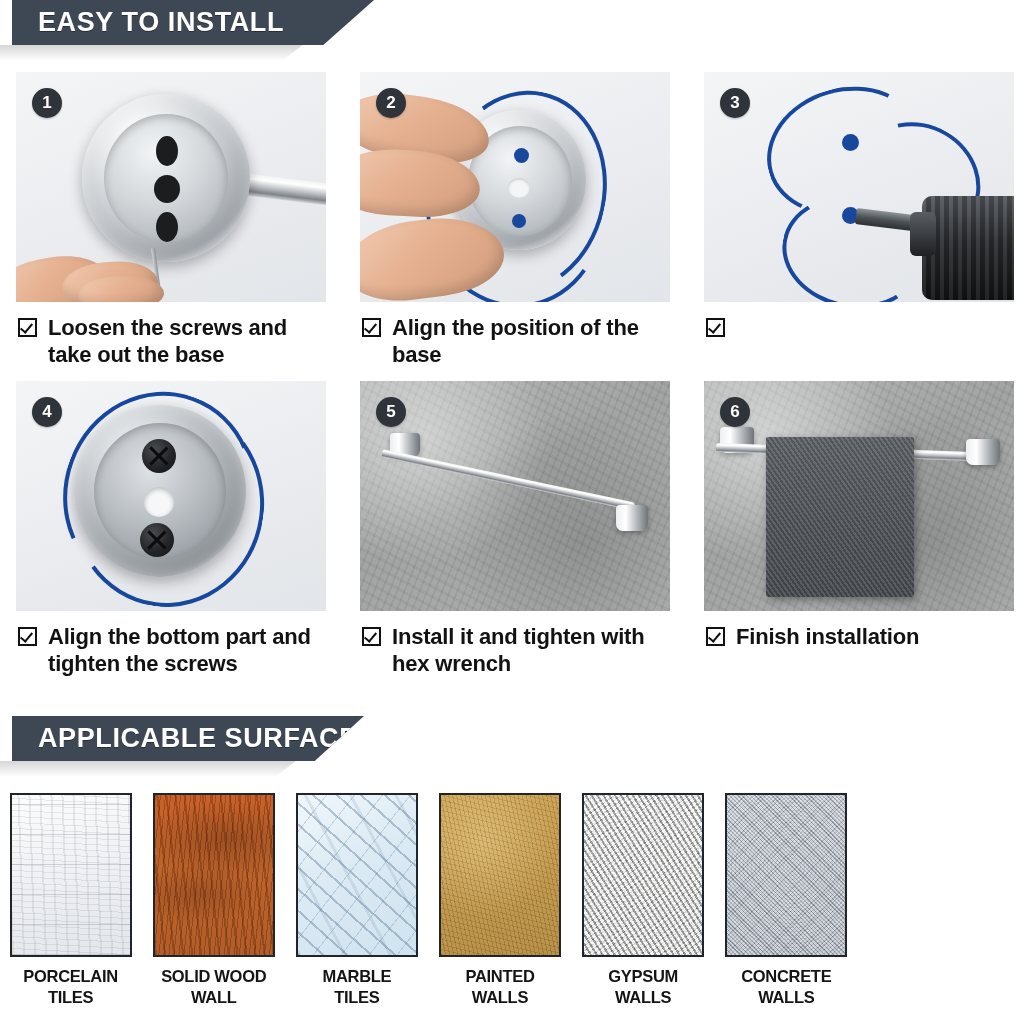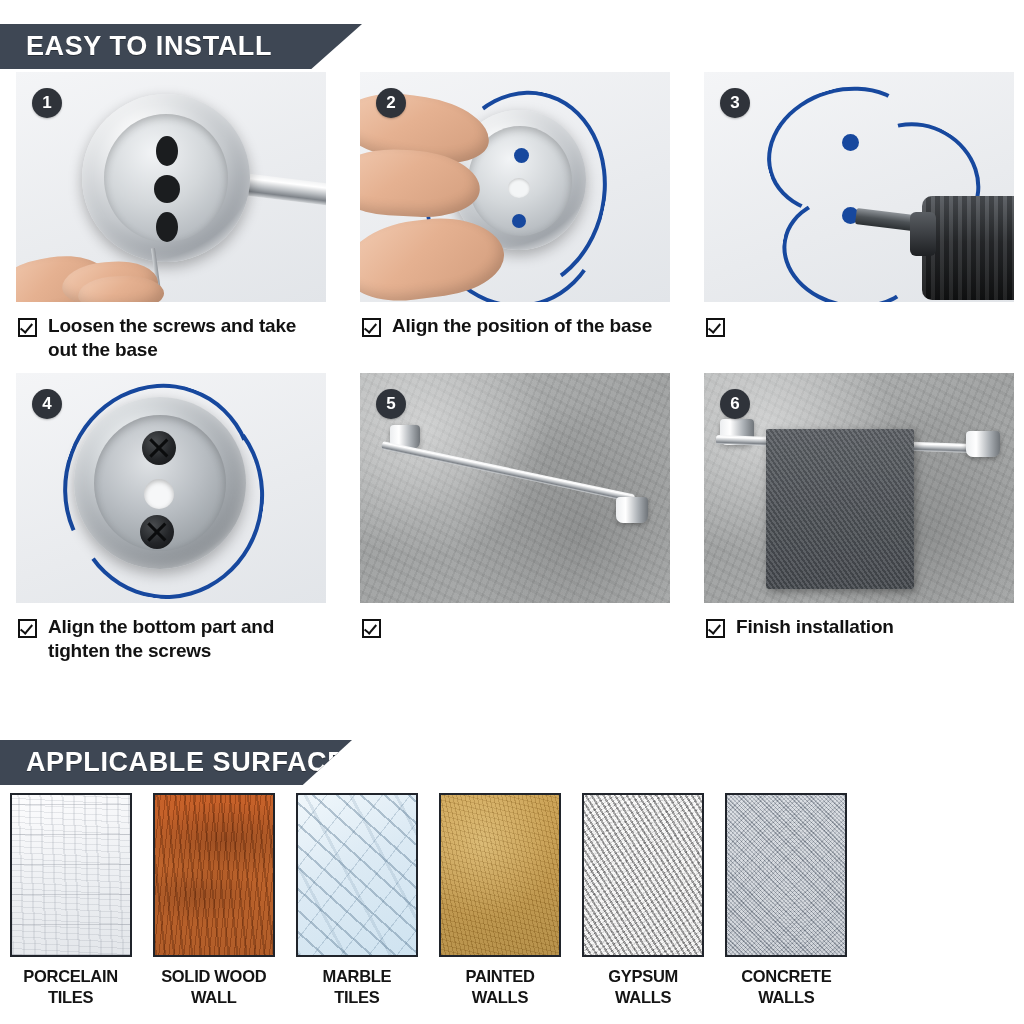--- a/index.html
+++ b/index.html
@@ -12,29 +12,28 @@
     height: 1024px;
     position: relative;
     overflow: hidden;
     font-family: "Liberation Sans", sans-serif;
     -webkit-font-smoothing: antialiased;
   }
 
   
   .banner {
     position: absolute;
-    left: 0;
+    left: 12px;
     height: 45px;
     background: #3e4754;
     display: flex;
     align-items: center;
     box-sizing: border-box;
     padding-left: 26px;
     z-index: 5;
-    margin-top: 24px;
   }
   .banner .banner-text {
     color: #ffffff;
     font-size: 27px;
     font-weight: bold;
     letter-spacing: 0.6px;
     line-height: 1;
     text-shadow: 0 1px 0 rgba(0,0,0,.35);
     white-space: nowrap;
   }
@@ -108,21 +107,21 @@
     position: absolute;
     left: 3px;
     top: 1px;
     width: 5px;
     height: 10px;
     border-right: 2.2px solid #111111;
     border-bottom: 2.2px solid #111111;
     transform: rotate(40deg);
   }
   .caption-text {
-    font-size: 19px;
+    font-size: 22px;
     font-weight: bold;
     color: #121212;
     line-height: 1.24;
     letter-spacing: -0.2px;
   }
 
   
   #surfaces-row {
     position: absolute;
     left: 4px;
@@ -402,20 +401,21 @@
   <div class="step-cell">
     <div class="step-photo">
       <div class="ph-bg-wall"></div>
       <div class="bracket" style="left:30px; top:52px; width:30px; height:24px;"></div>
       <div class="rod" style="left:22px; top:68px; width:258px; height:8px; transform:rotate(12deg); transform-origin:left center;"></div>
       <div class="bracket" style="left:256px; top:124px; width:32px; height:26px;"></div>
       <div class="step-badge">5</div>
     </div>
     <div class="step-caption">
       <span class="checkbox-icon"></span>
+      <span class="caption-text">Install it and tighten with hex wrench</span>
     </div>
   </div>
 
   <div class="step-cell">
     <div class="step-photo">
       <div class="ph-bg-wall"></div>
       <div class="bracket" style="left:16px; top:46px; width:34px; height:26px;"></div>
       <div class="rod" style="left:12px; top:62px; width:282px; height:9px; transform:rotate(2deg); transform-origin:left center;"></div>
       <div class="bracket" style="left:262px; top:58px; width:34px; height:26px;"></div>
       <div class="towel" style="left:62px; top:56px; width:148px; height:160px; border-radius:2px 2px 3px 3px;"></div>

